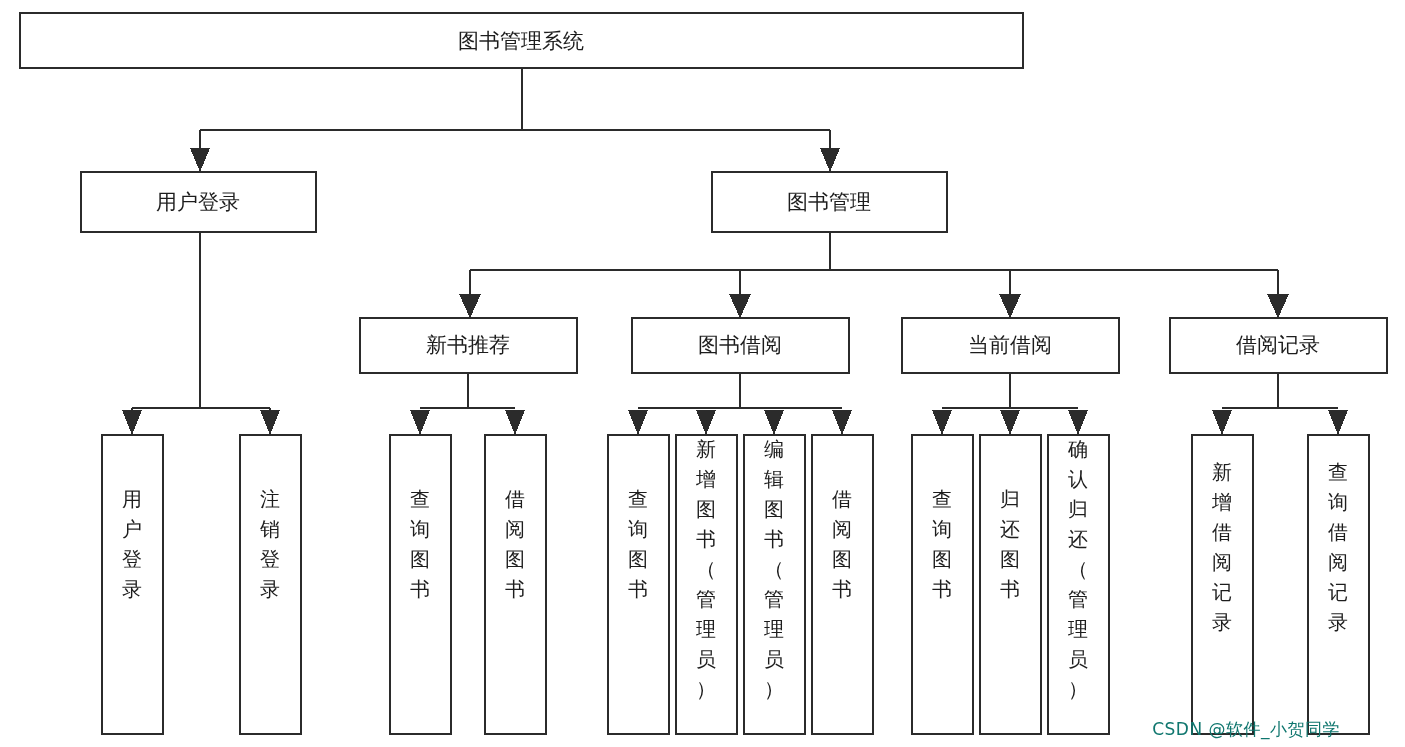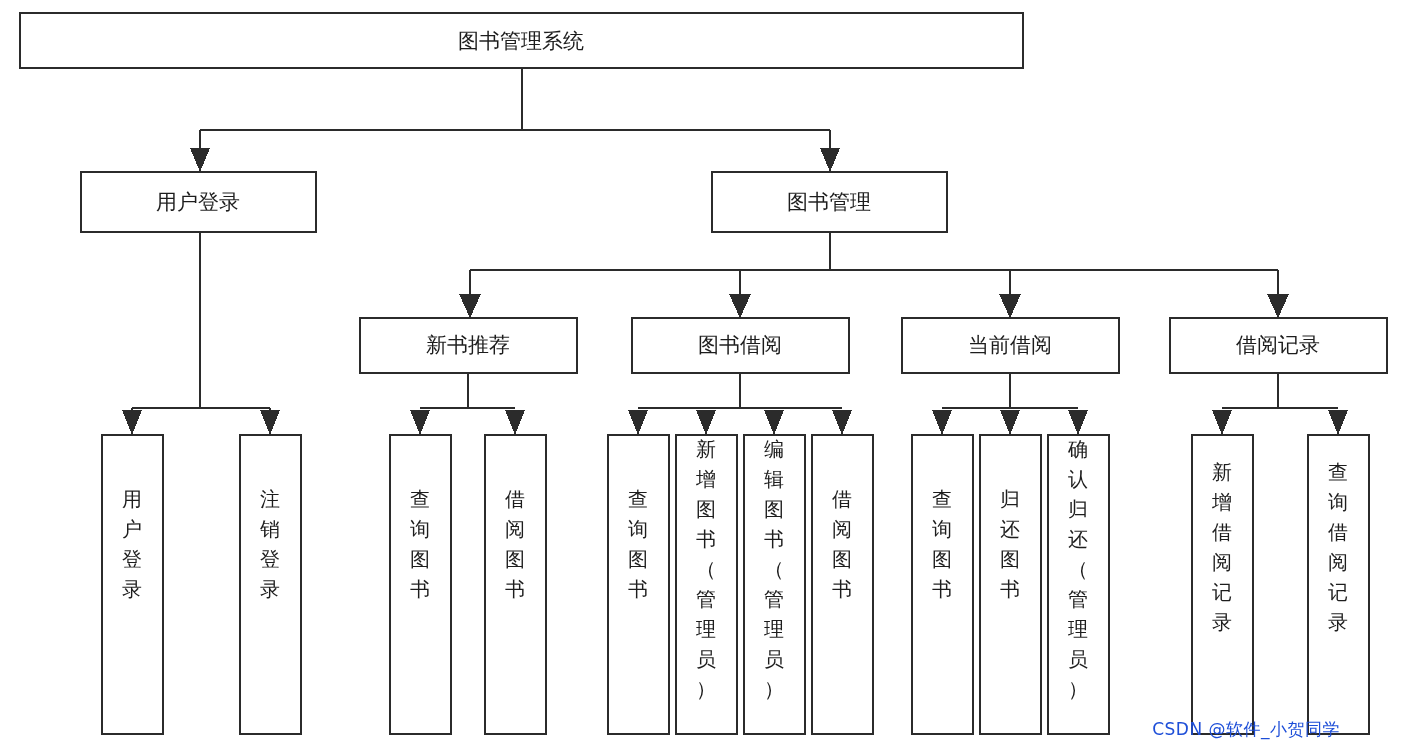--- a/index.html
+++ b/index.html
@@ -53,21 +53,21 @@
   .node-label.vertical {
     font-size: 20px;
     text-anchor: middle;
   }
   .watermark {
     position: absolute;
     right: 12px;
     bottom: 6px;
     font-family: "DejaVu Sans", "Liberation Sans", sans-serif;
     font-size: 17px;
-    color: #1d4ed8;
+    color: #0f766e;
     letter-spacing: 0.5px;
     white-space: nowrap;
     pointer-events: none;
   }
 </style>
 </head>
 <body>
 
 <div id="chart-root">
   <svg viewBox="0 0 1405 747" xmlns="http://www.w3.org/2000/svg">

